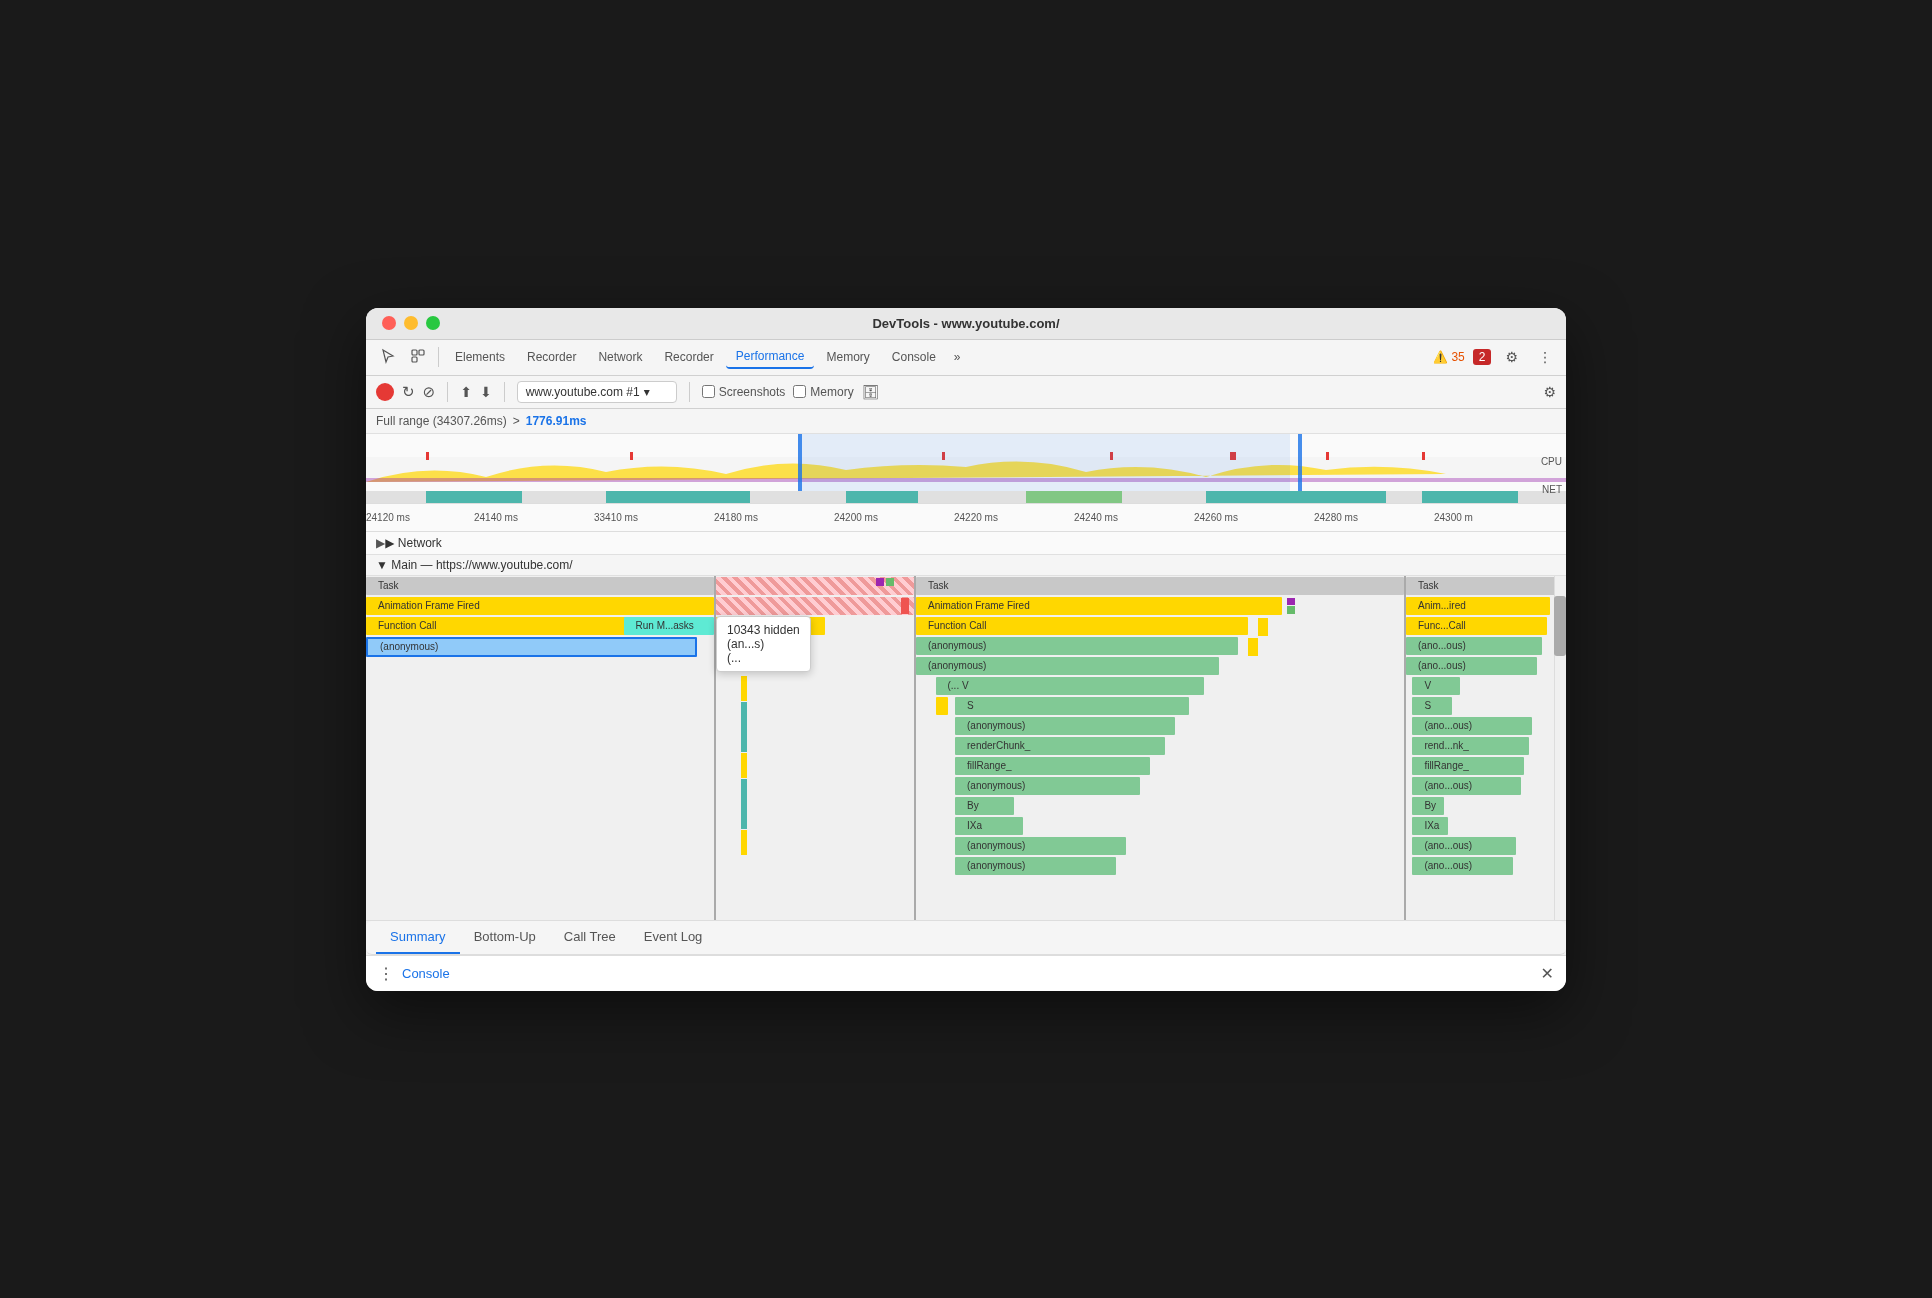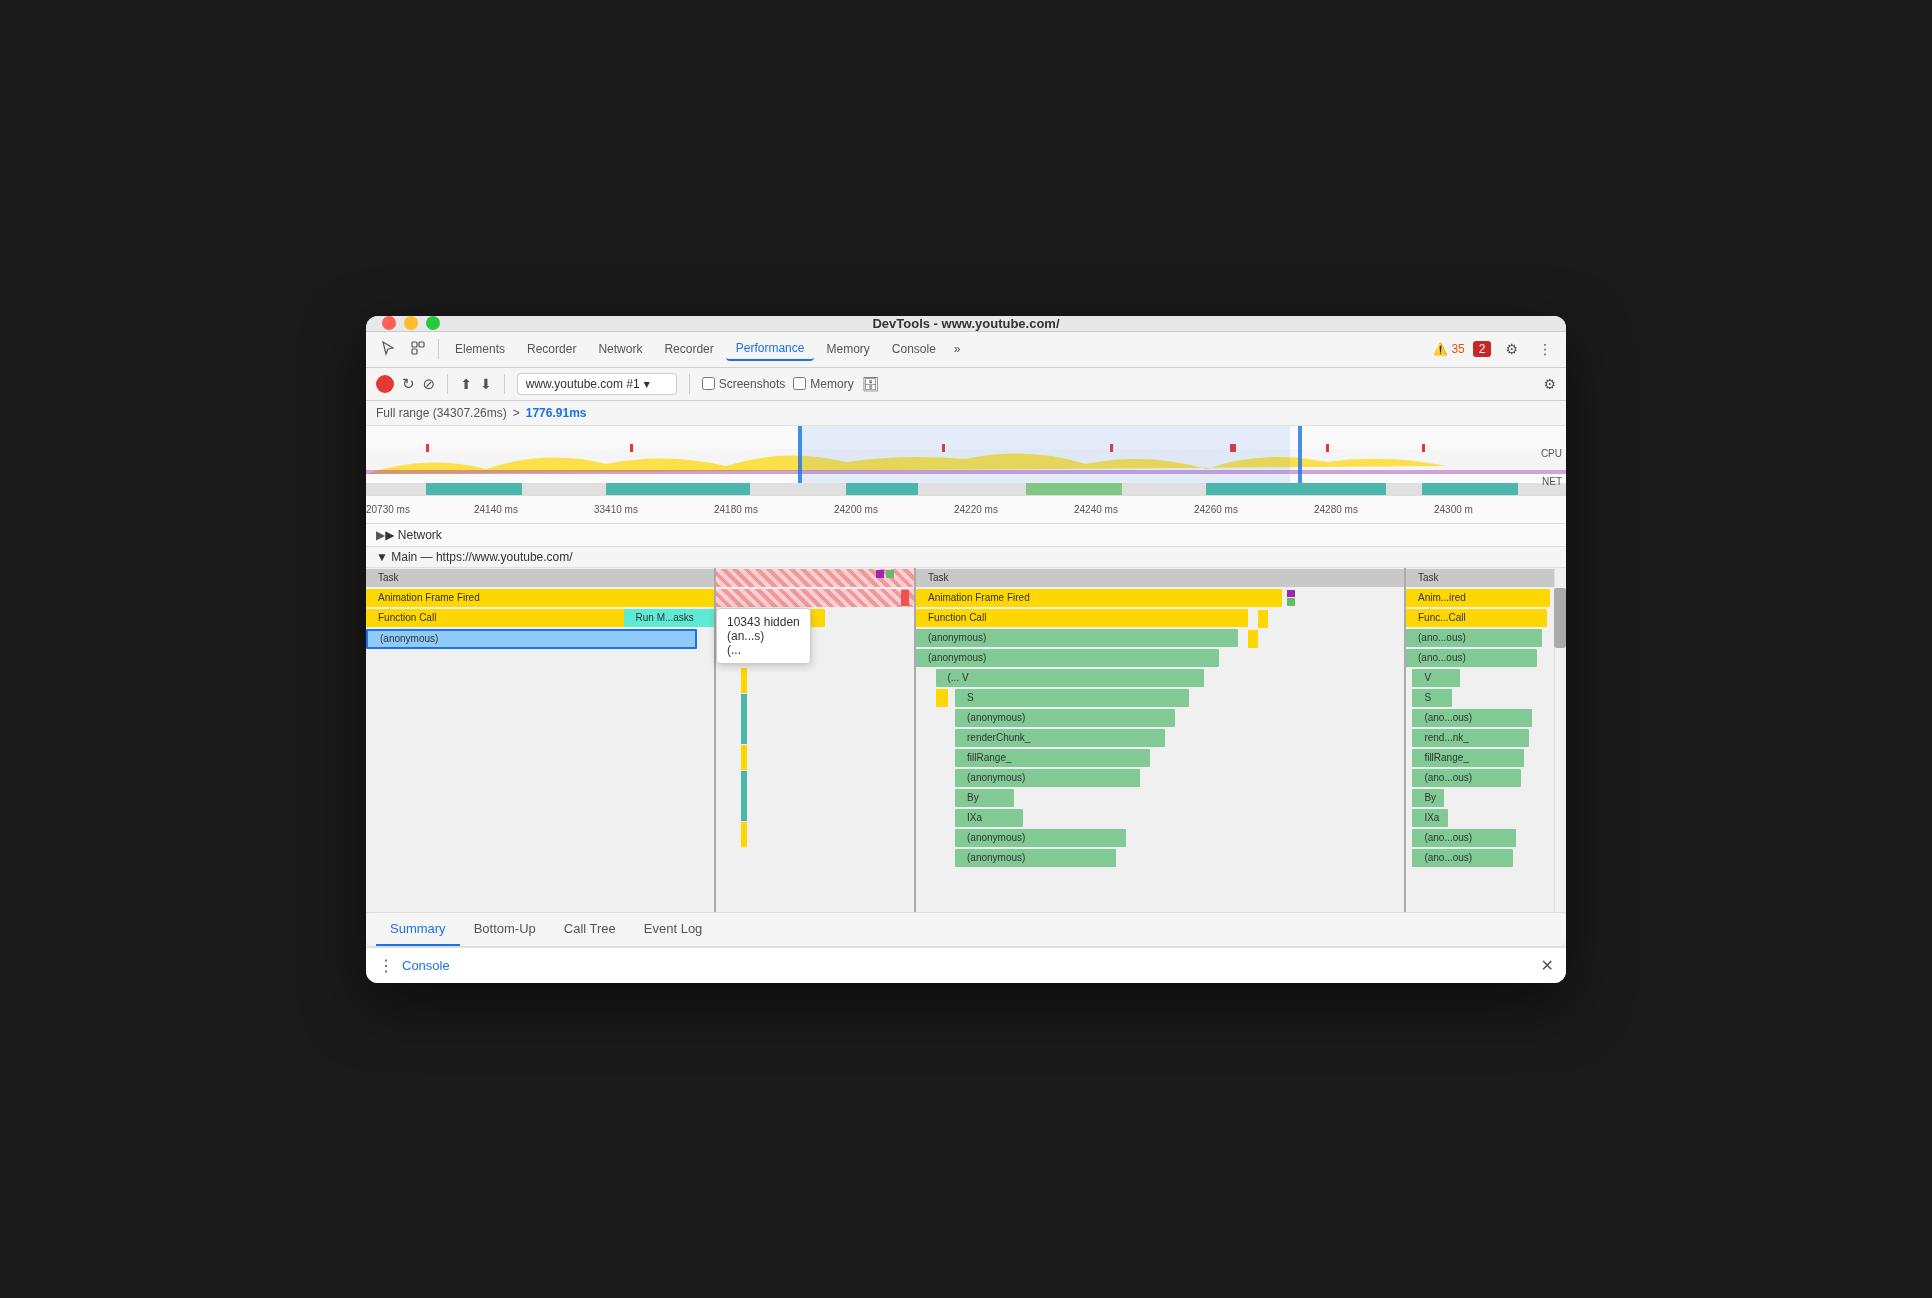--- a/index.html
+++ b/index.html
@@ -14,21 +14,21 @@
     .window {
       width: 1200px;
       background: #f0f0f0;
       border-radius: 12px;
       overflow: hidden;
       box-shadow: 0 20px 60px rgba(0,0,0,0.5);
     }
     
     .title-bar {
       background: #e8e8e8;
-      padding: 0 16px;
+      padding: 8px 16px;
       display: flex;
       align-items: center;
       justify-content: center;
       position: relative;
       border-bottom: 1px solid #ccc;
     }
     .window-controls {
       position: absolute;
       left: 16px;
       display: flex;
@@ -377,21 +377,21 @@
       <div style="position:absolute;left:40%;width:6%;height:100%;background:#4db6ac;"></div>
       <div style="position:absolute;left:55%;width:8%;height:100%;background:#81c784;"></div>
       <div style="position:absolute;left:70%;width:15%;height:100%;background:#4db6ac;"></div>
       <div style="position:absolute;left:88%;width:8%;height:100%;background:#4db6ac;"></div>
     </div>
     <span class="cpu-label">CPU</span>
     <span class="net-label">NET</span>
   </div>
 
   <div class="detail-ruler">
-    <span style="position:absolute;left:0px;font-size:10px;color:#555;">20730 ms</span>
+    <span style="position:absolute;left:0px;font-size:10px;color:#555;">24120 ms</span>
     <span style="position:absolute;left:9%;font-size:10px;color:#555;">24140 ms</span>
     <span style="position:absolute;left:19%;font-size:10px;color:#555;">33410 ms</span>
     <span style="position:absolute;left:29%;font-size:10px;color:#555;">24180 ms</span>
     <span style="position:absolute;left:39%;font-size:10px;color:#555;">24200 ms</span>
     <span style="position:absolute;left:49%;font-size:10px;color:#555;">24220 ms</span>
     <span style="position:absolute;left:59%;font-size:10px;color:#555;">24240 ms</span>
     <span style="position:absolute;left:69%;font-size:10px;color:#555;">24260 ms</span>
     <span style="position:absolute;left:79%;font-size:10px;color:#555;">24280 ms</span>
     <span style="position:absolute;left:89%;font-size:10px;color:#555;">24300 m</span>
   </div>

